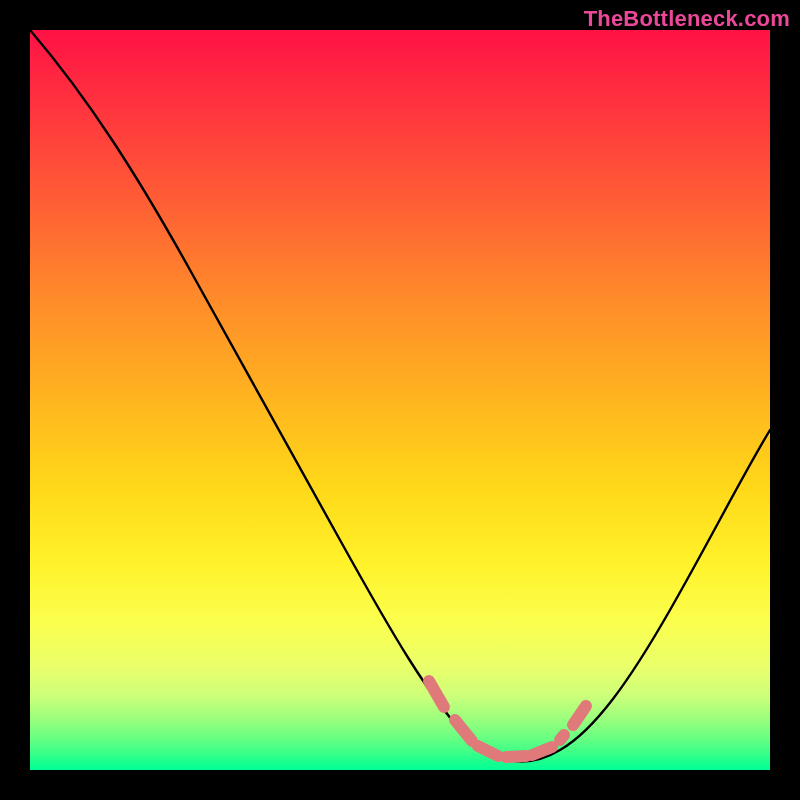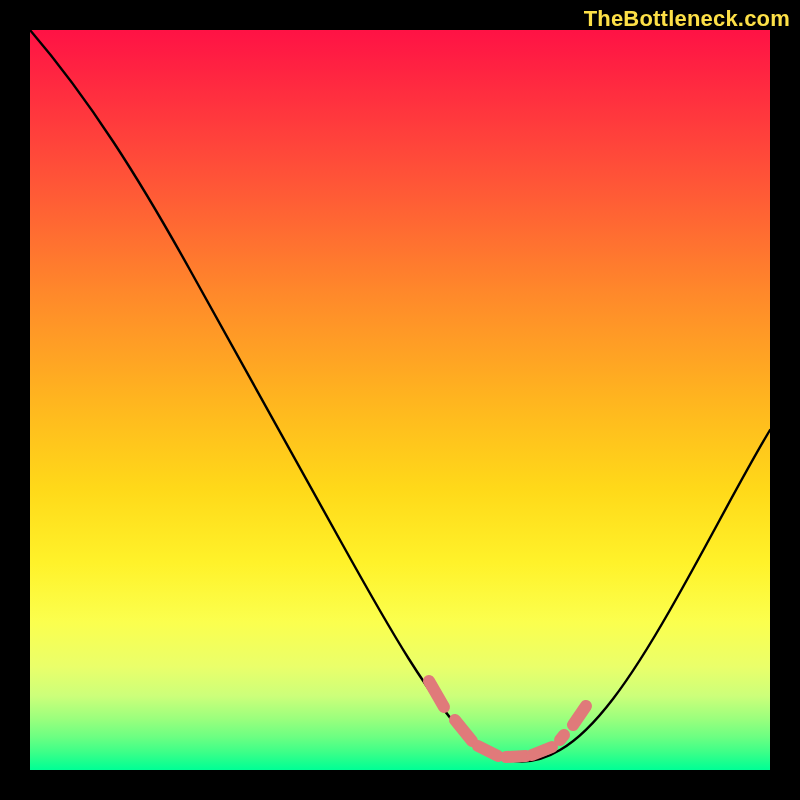--- a/index.html
+++ b/index.html
@@ -42,21 +42,21 @@
       #6dff82 95.5%,
       #3fff88 97.5%,
       #18ff8f 99%,
       #00ff96 100%
     );
   }
   .watermark {
     position: absolute;
     top: 6px;
     right: 10px;
-    color: #fde047;
+    color: #ec4899;
     font-size: 22px;
     font-weight: 600;
     letter-spacing: 0.2px;
     user-select: none;
   }
   svg.curve {
     position: absolute;
     left: 0;
     top: 0;
     width: 740px;

